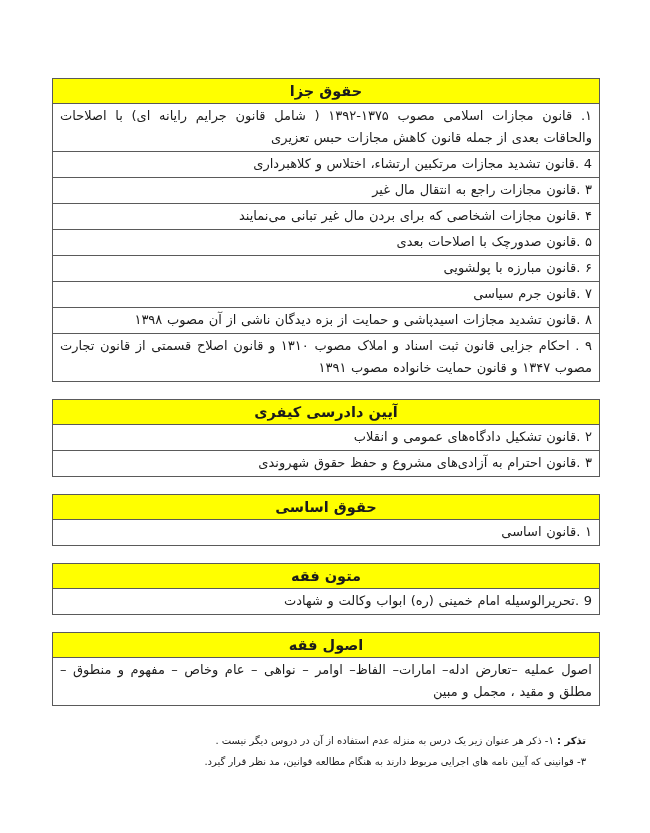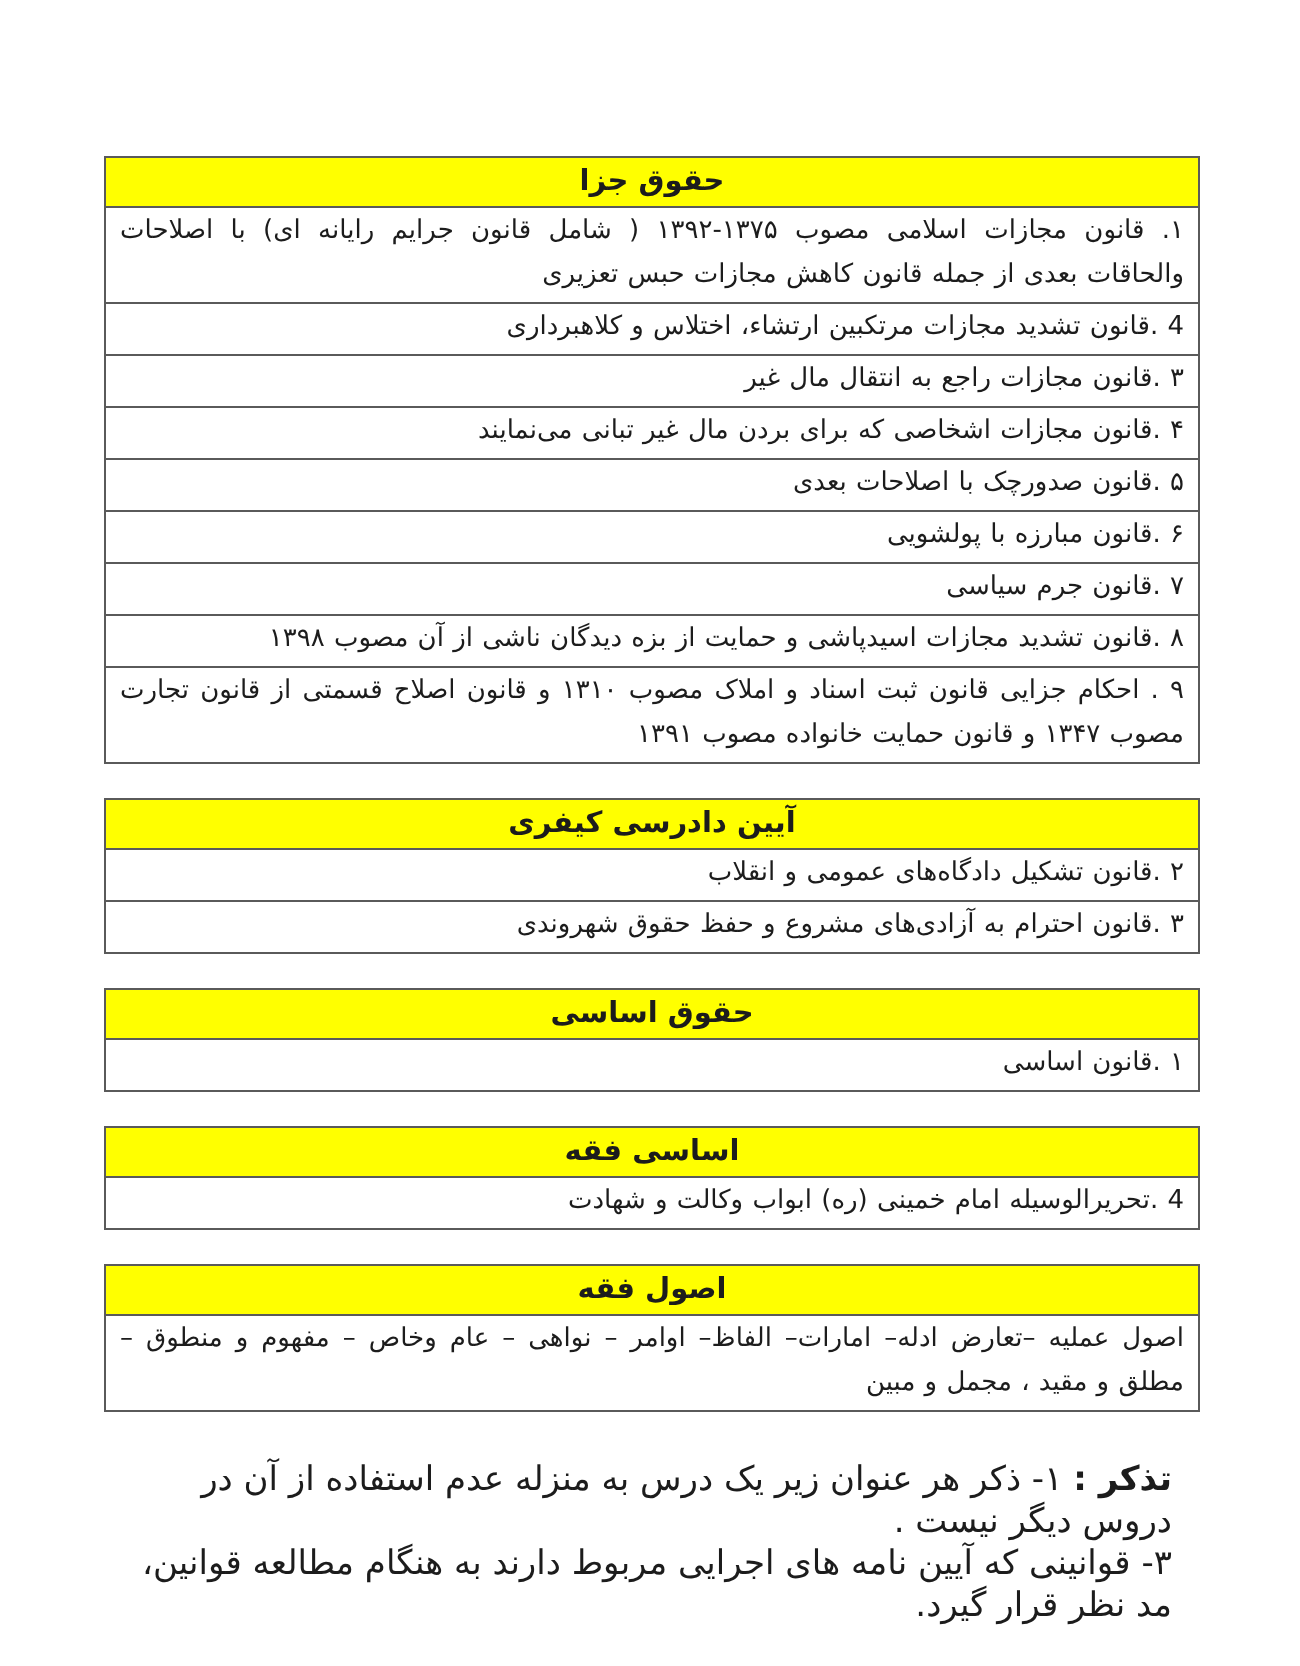--- a/index.html
+++ b/index.html
@@ -51,21 +51,21 @@
     text-justify: inter-word;
     color: var(--text);
     word-spacing: 0.5px;
   }
   .notes {
     direction: rtl;
     text-align: right;
     margin-top: 24px;
     padding-left: 6px;
     padding-right: 14px;
-    font-size: 17px;
+    font-size: 10px;
     line-height: 21px;
     color: var(--text);
   }
   .note-label { font-weight: bold; }
   .note-line { white-space: normal; }
 </style>
 </head>
 <body>
 
 <div class="page">
@@ -133,26 +133,26 @@
       <tbody>
         <tr>
             <td>۱ .قانون اساسی</td>
           </tr>
       </tbody>
     </table>
 
     <table class="sec" dir="rtl">
       <thead>
         <tr>
-            <th>اساسی فقه</th>
+            <th>متون فقه</th>
           </tr>
       </thead>
       <tbody>
         <tr>
-            <td>4 .تحریرالوسیله امام خمینی (ره) ابواب وکالت و شهادت</td>
+            <td>9 .تحریرالوسیله امام خمینی (ره) ابواب وکالت و شهادت</td>
           </tr>
       </tbody>
     </table>
 
     <table class="sec" dir="rtl">
       <thead>
         <tr>
             <th>اصول فقه</th>
           </tr>
       </thead>

